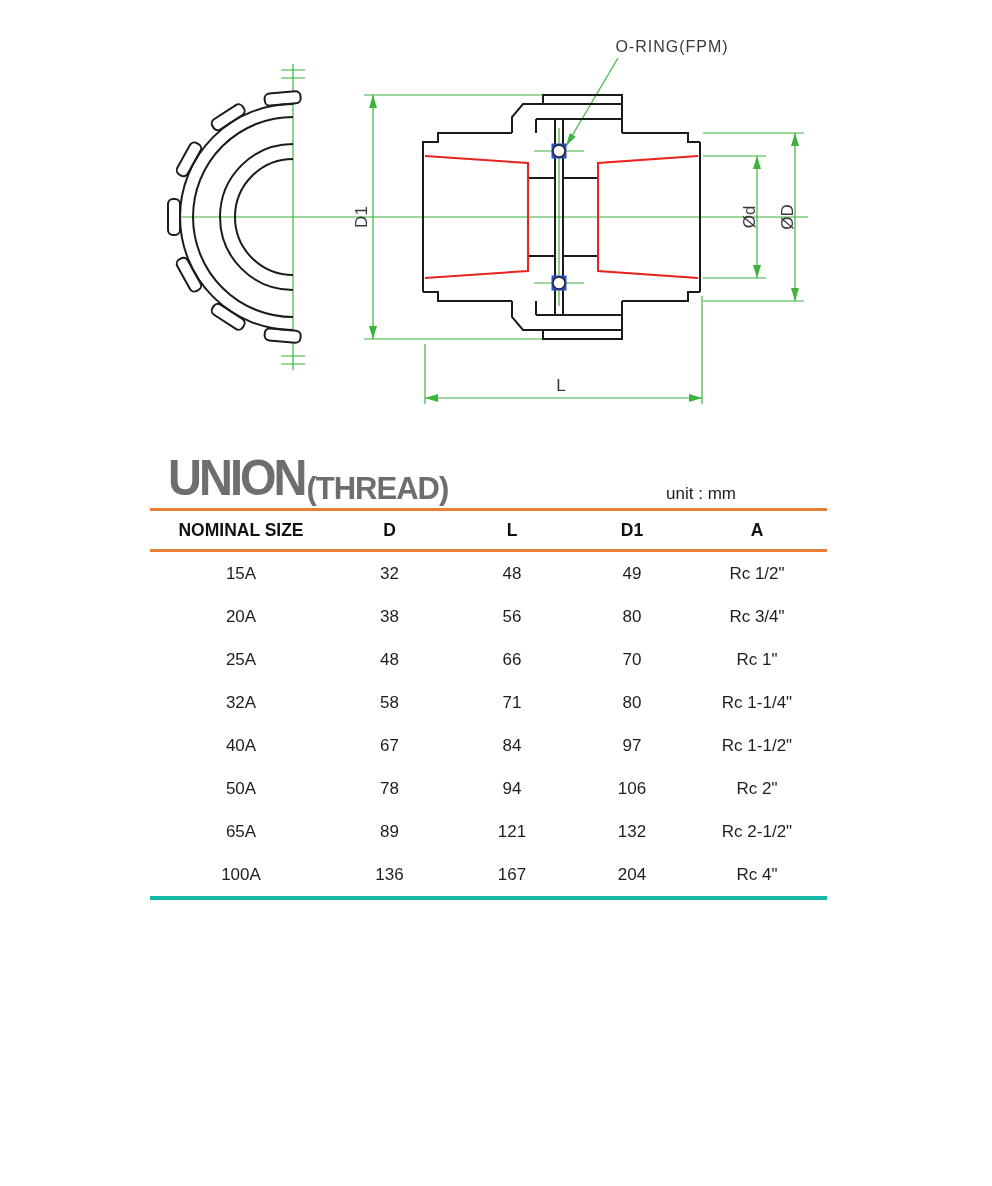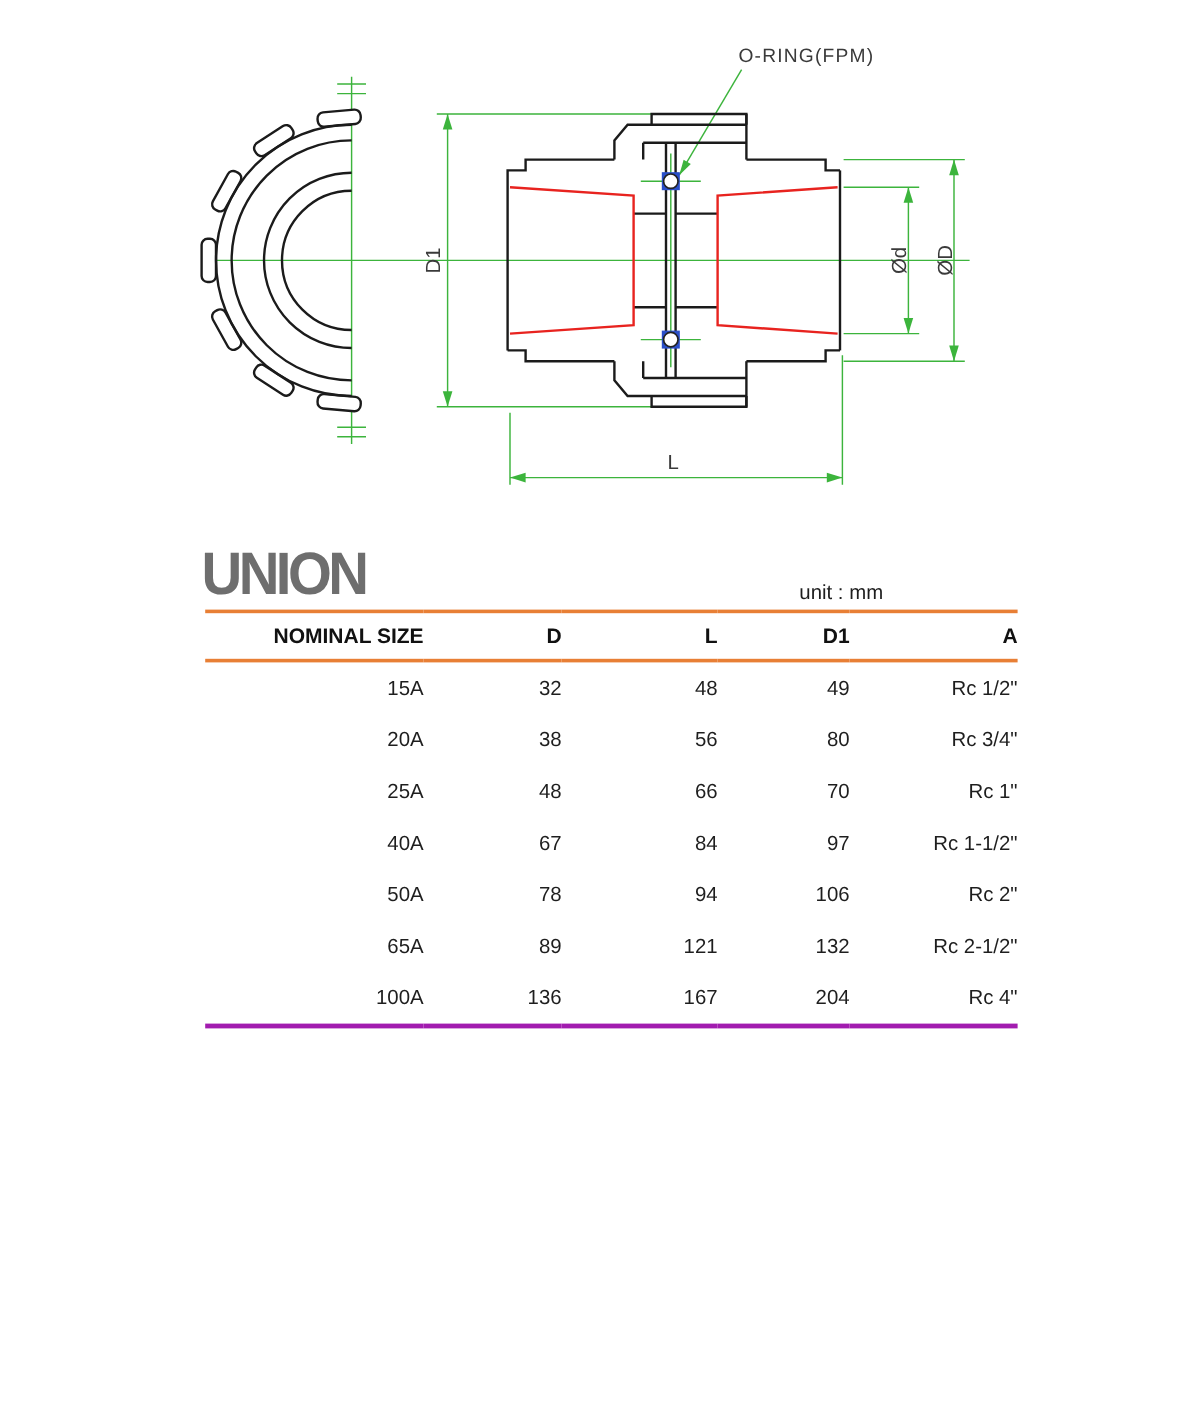--- a/index.html
+++ b/index.html
@@ -19,23 +19,23 @@
   .dim{font-family:"Liberation Sans",sans-serif;font-size:17px;fill:#3a3a3a;}
 
   
   .title-block{position:absolute;left:168px;top:452px;display:flex;align-items:flex-end;}
   .title-main{font-size:47px;font-weight:bold;color:#6e6e6e;letter-spacing:-3px;
               display:inline-block;transform:scaleY(1.06);transform-origin:bottom left;}
   .title-sub{font-size:31px;font-weight:bold;color:#6e6e6e;letter-spacing:-1px;margin-left:2px;}
   .unit-label{position:absolute;top:484px;right:152px;font-size:17px;color:#1e1e1e;}
 
   
-  .size-table{position:absolute;left:171px;top:508px;width:677px;border-collapse:collapse;
-              text-align:right;font-size:17px;color:#1e1e1e;
-              border-top:3px solid #e87f35;border-bottom:4px solid #a21caf;}
+  .size-table{position:absolute;left:150px;top:508px;width:677px;border-collapse:collapse;
+              text-align:center;font-size:17px;color:#1e1e1e;
+              border-top:3px solid #e87f35;border-bottom:4px solid #14b8a6;}
   .size-table thead th{font-weight:bold;font-size:17.5px;color:#111;height:38px;
               border-bottom:3px solid #e87f35;padding:0;}
   .size-table tbody td{height:43px;padding:0;font-weight:normal;}
 </style>
 </head>
 <body>
 
 <div class="page">
 
   <svg class="drawing-svg" width="992" height="446" viewBox="0 0 992 446">
@@ -121,20 +121,21 @@
 
     <text class="dlabel" x="672" y="52" text-anchor="middle">O-RING(FPM)</text>
     <text class="dim" x="361" y="223" text-anchor="middle" transform="rotate(-90 361 217)">D1</text>
     <text class="dim" x="749" y="223" text-anchor="middle" transform="rotate(-90 749 217)">Ød</text>
     <text class="dim" x="787" y="223" text-anchor="middle" transform="rotate(-90 787 217)">ØD</text>
     <text class="dim" x="561" y="391" text-anchor="middle">L</text>
   </svg>
 
   <div class="title-block">
     <span class="title-main">UNION</span>
+    <span class="title-sub">(THREAD)</span>
   </div>
   <div class="unit-label">unit : mm</div>
 
   <table class="size-table">
     <colgroup>
       <col style="width:182px">
         <col style="width:115px">
         <col style="width:130px">
       <col style="width:110px">
         <col style="width:140px">
@@ -164,20 +165,27 @@
           <td>Rc 3/4"</td>
         </tr>
         <tr>
           <td>25A</td>
           <td>48</td>
           <td>66</td>
           <td>70</td>
           <td>Rc 1"</td>
         </tr>
         <tr>
+          <td>32A</td>
+          <td>58</td>
+          <td>71</td>
+          <td>80</td>
+          <td>Rc 1-1/4"</td>
+        </tr>
+        <tr>
           <td>40A</td>
           <td>67</td>
           <td>84</td>
           <td>97</td>
           <td>Rc 1-1/2"</td>
         </tr>
         <tr>
           <td>50A</td>
           <td>78</td>
           <td>94</td>

